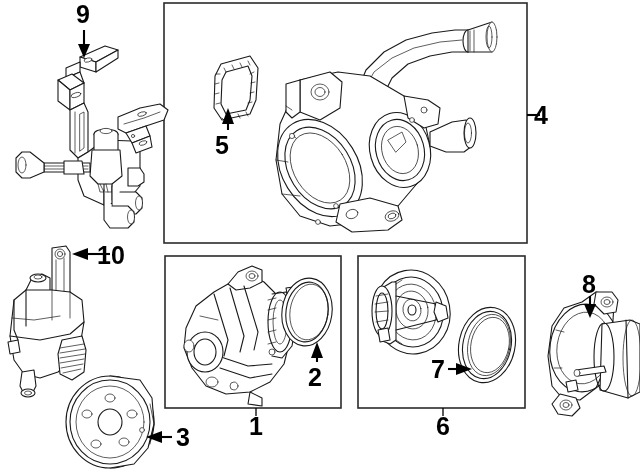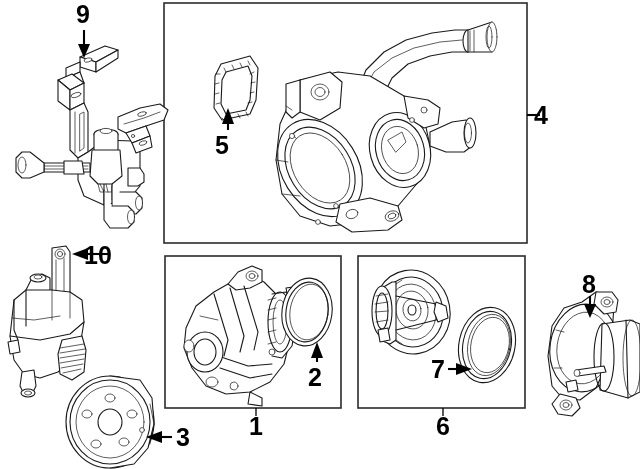--- a/index.html
+++ b/index.html
@@ -317,21 +317,21 @@
       <line class="tick" x1="443" y1="408" x2="443" y2="416"></line>
 
       <line class="ar" x1="590" y1="296" x2="590" y2="308"></line>
       <path class="arh" d="M590 318 L584 304 L596 304 Z"></path>
     </g>
   </svg>
 
   <div class="callout" style="left:76px;  top:2px;">9</div>
   <div class="callout" style="left:215px; top:133px;">5</div>
   <div class="callout" style="left:534px; top:103px;">4</div>
-  <div class="callout" style="left:84px;  top:243px;">10</div>
+  <div class="callout" style="left:97px;  top:243px;">10</div>
   <div class="callout" style="left:308px; top:365px;">2</div>
   <div class="callout" style="left:249px; top:414px;">1</div>
   <div class="callout" style="left:176px; top:425px;">3</div>
   <div class="callout" style="left:431px; top:357px;">7</div>
   <div class="callout" style="left:436px; top:414px;">6</div>
   <div class="callout" style="left:582px; top:272px;">8</div>
 
 </div>
 
 </body></html>

